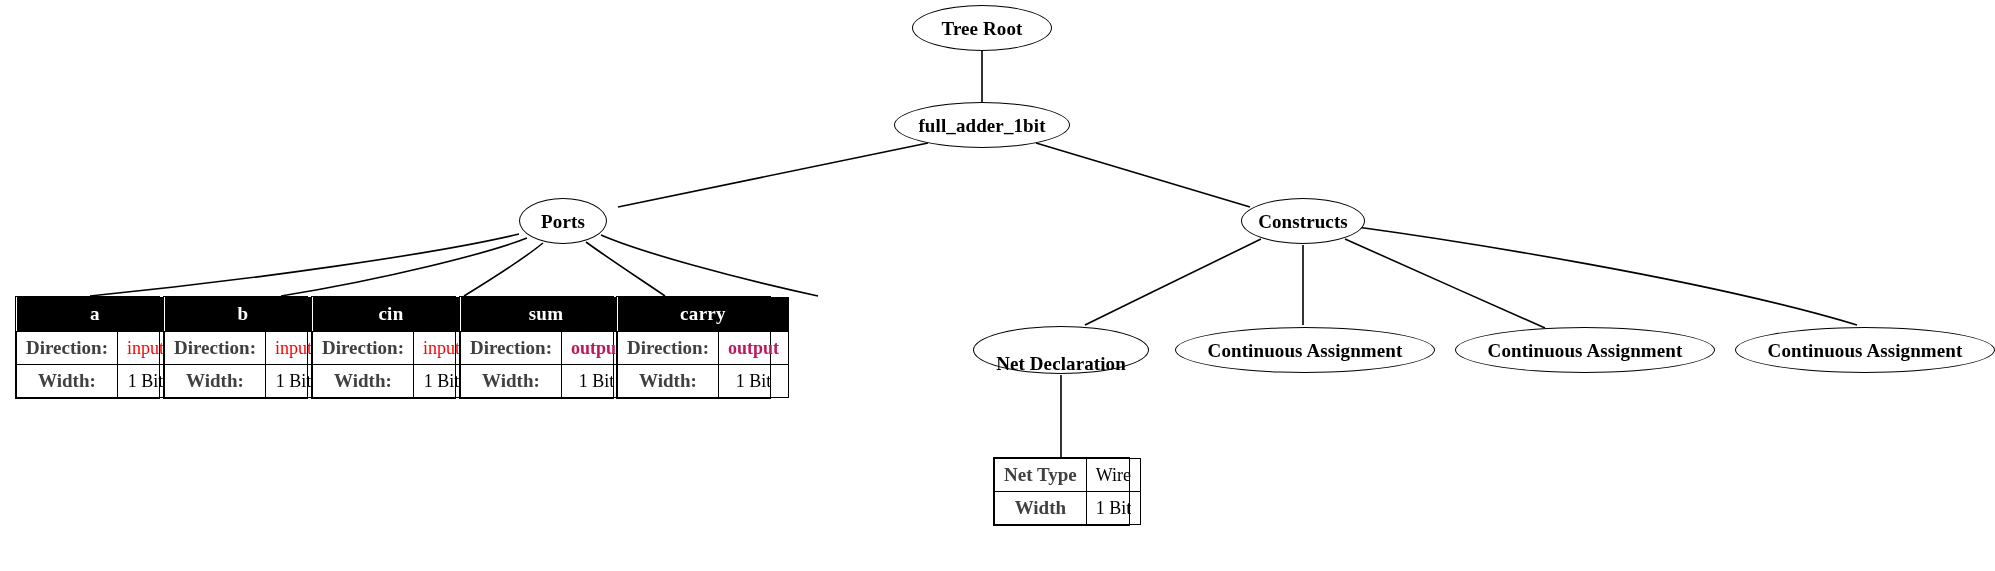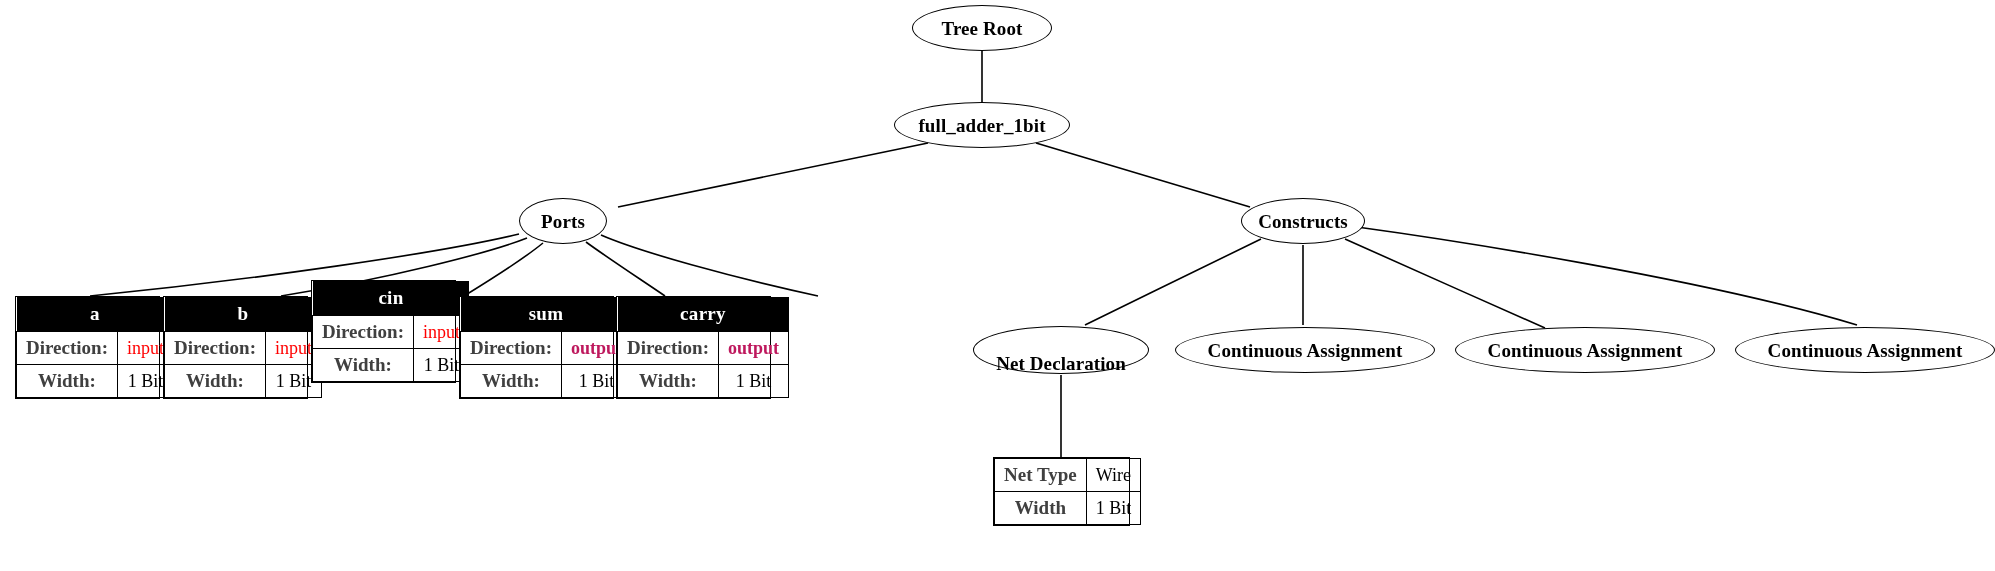--- a/index.html
+++ b/index.html
@@ -175,21 +175,21 @@
         <td class="rec-val v-input">input</td>
       </tr>
       <tr>
         <td class="rec-key">Width:</td>
         <td class="rec-val v-plain">1 Bit</td>
       </tr>
     </tbody>
       </table>
   </div>
 
-  <div class="rec-table" style="left:311px; top:280px; width:145px;">
+  <div class="rec-table" style="left:311px; top:296px; width:145px;">
     <table>
       <tbody>
           <tr>
         <td class="rec-head" colspan="2">cin</td>
       </tr>
       <tr>
         <td class="rec-key">Direction:</td>
         <td class="rec-val v-input">input</td>
       </tr>
       <tr>

